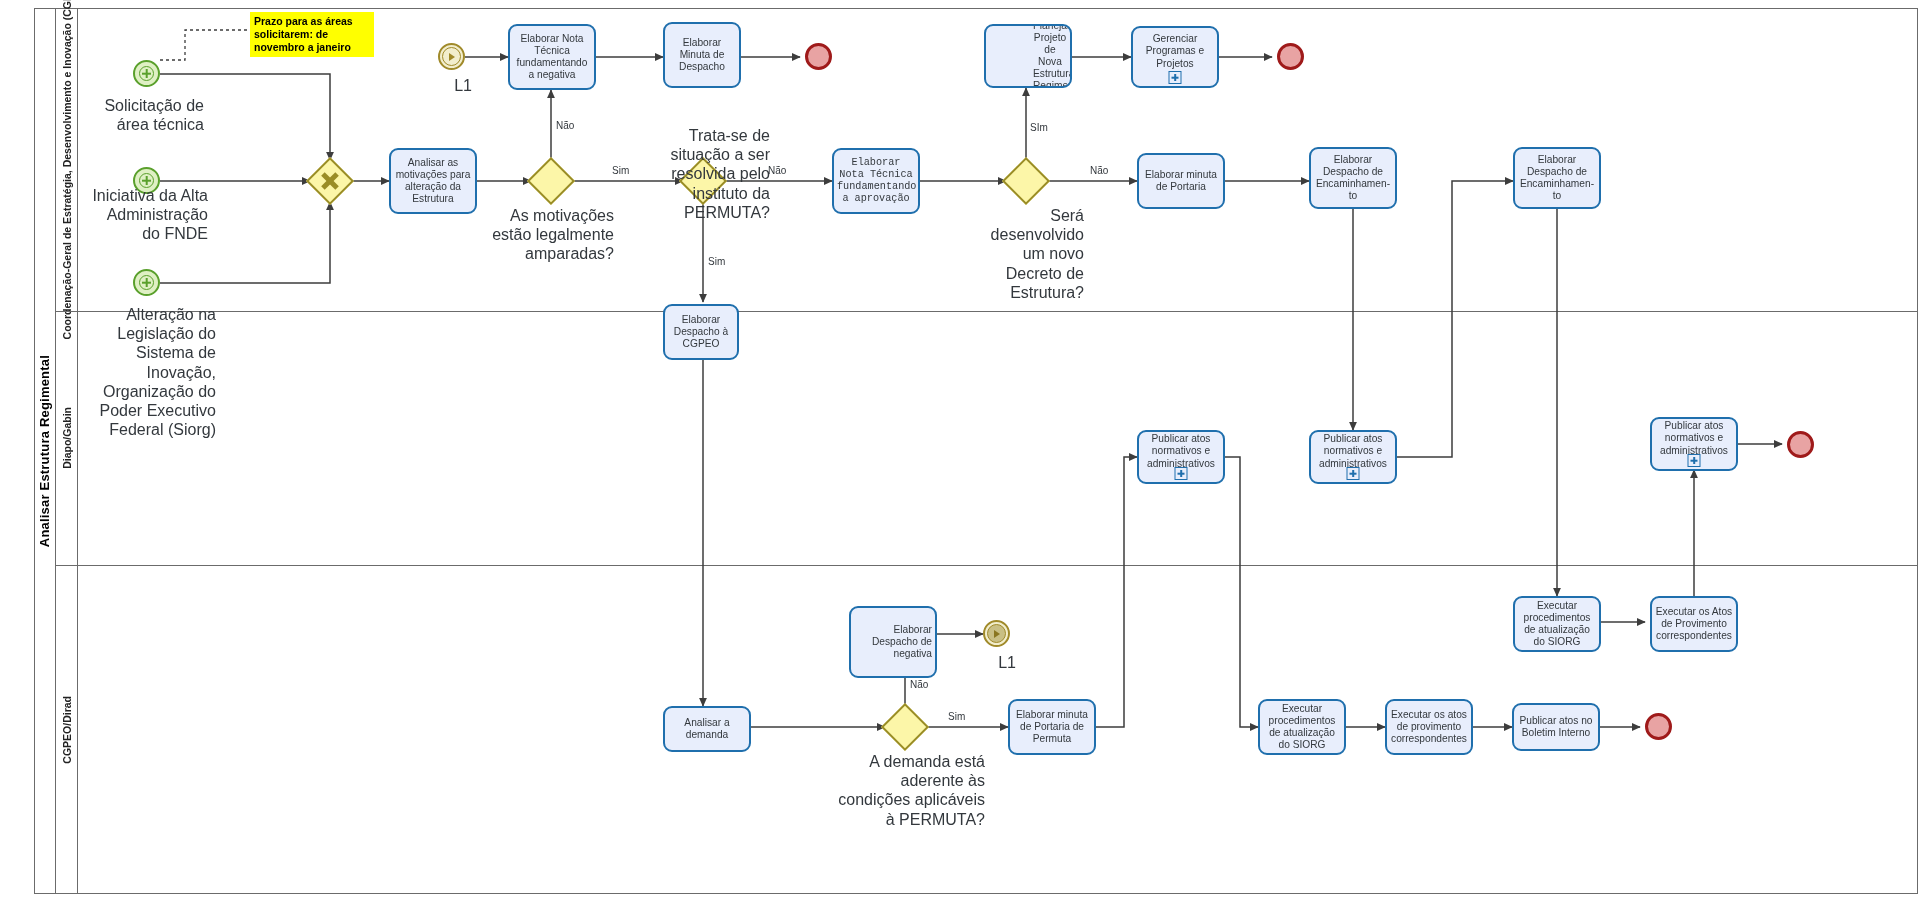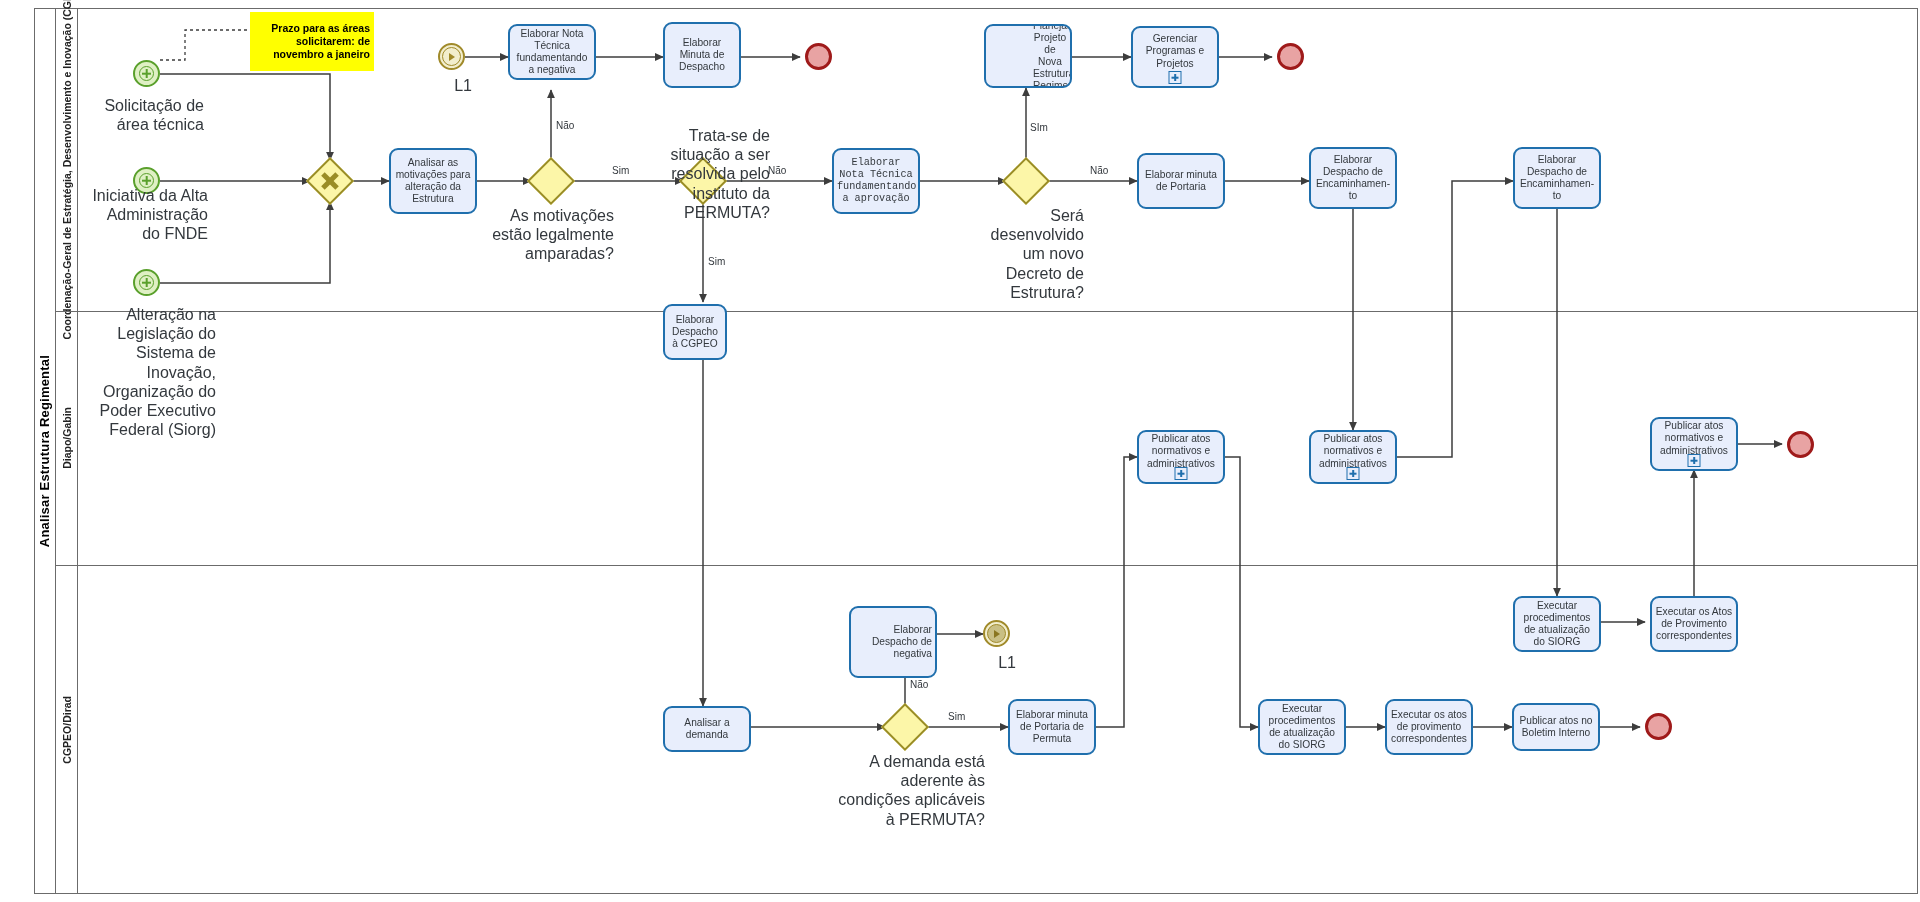--- a/index.html
+++ b/index.html
@@ -199,22 +199,22 @@
     color: #33383d;
     white-space: nowrap;
   }
   .annotation {
     position: absolute;
     background: #ffff00;
     color: #000;
     font-size: 10.5px;
     font-weight: bold;
     line-height: 1.25;
-    text-align: right;
-    padding: 10px 4px;
+    text-align: left;
+    padding: 3px 4px;
     box-sizing: border-box;
   }
 
   svg.flows {
     position: absolute;
     left: 0; top: 0;
     width: 1920px; height: 902px;
     pointer-events: none;
   }
 </style>
@@ -350,36 +350,36 @@
   <div class="flow-label" style="left:556px; top:120px;">Não</div>
   <div class="flow-label" style="left:612px; top:165px;">Sim</div>
 
   <div class="event ev-link catch" style="left:438px; top:43px;">
     <div class="ring">
       <div class="arrow-glyph"></div>
     </div>
   </div>
   <div class="elabel" style="left:432px; top:76px; width:40px;">L1</div>
 
-  <div class="task" style="left:508px; top:24px; width:88px; height:56px;justify-content:center;">
+  <div class="task" style="left:508px; top:24px; width:88px; height:66px;justify-content:center;">
     <span class="lbl">Elaborar Nota Técnica fundamentando a negativa</span>
   </div>
 
   <div class="task" style="left:663px; top:22px; width:78px; height:66px;">
     <span class="lbl">Elaborar Minuta de Despacho</span>
   </div>
 
   <div class="event ev-end" style="left:805px; top:43px;"></div>
 
   <div class="gateway" style="left:686px; top:164px;"></div>
   <div class="elabel" style="left:640px; top:126px; width:130px;">Trata-se de situação a ser resolvida pelo instituto da PERMUTA?</div>
   <div class="flow-label" style="left:768px; top:165px;">Não</div>
   <div class="flow-label" style="left:708px; top:256px;">Sim</div>
 
-  <div class="task" style="left:663px; top:304px; width:64px; height:56px;">
+  <div class="task" style="left:663px; top:304px; width:76px; height:56px;">
     <span class="lbl">Elaborar Despacho à CGPEO</span>
   </div>
 
   <div class="task" style="left:832px; top:148px; width:88px; height:66px;font-family:Liberation Mono, monospace;">
     <span class="lbl">Elaborar Nota Técnica fundamentando a aprovação</span>
   </div>
 
   <div class="gateway" style="left:1009px; top:164px;"></div>
   <div class="elabel" style="left:972px; top:206px; width:112px;">Será desenvolvido um novo Decreto de Estrutura?</div>
   <div class="flow-label" style="left:1030px; top:122px;">SIm</div>

